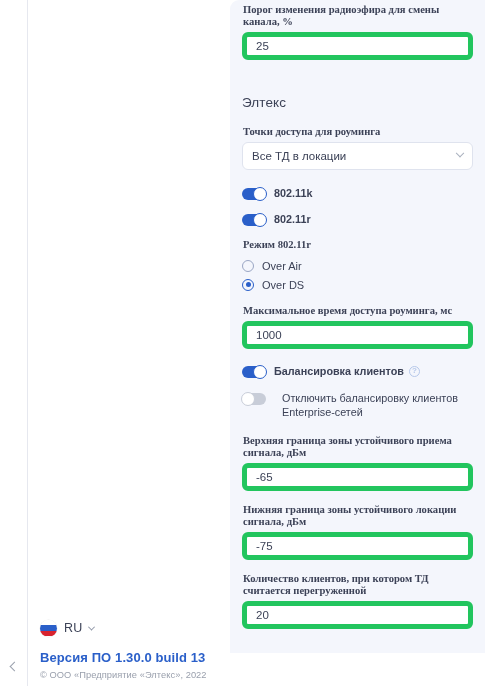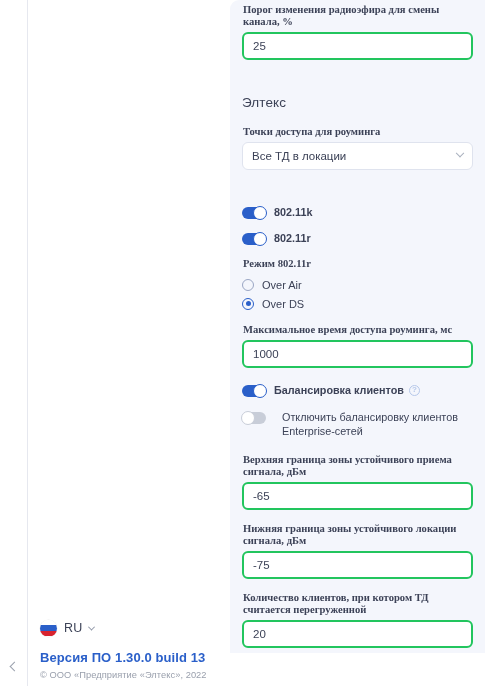--- a/index.html
+++ b/index.html
@@ -107,21 +107,21 @@
     line-height: 12px;
     color: #3c4257;
     font-weight: bold;
     padding: 0 0 4px 1px;
     font-family: Liberation Serif, serif;
   }
   .input {
     width: 100%;
     height: 28px;
     background: #ffffff;
-    border: 2px solid #22c55e;
+    border: 5px solid #22c55e;
     border-radius: 6px;
     font-size: 11.5px;
     color: #3c4257;
     padding: 0 9px;
     display: flex; align-items: center;
     cursor: text;
   }
   .select {
     width: 100%;
     height: 28px;
@@ -260,21 +260,21 @@
     <div class="section-title" style="margin-top:35px;">Элтекс</div>
 
     <div class="field" style="margin-top:16px;">
       <div class="label">Точки доступа для роуминга</div>
       <div class="select">
         <span>Все ТД в локации</span>
         <span class="chev-down"></span>
       </div>
     </div>
 
-    <div class="toggle-row" style="margin-top:35px;">
+    <div class="toggle-row" style="margin-top:16px;">
       <span class="toggle on">
           <span class="knob"></span>
         </span>
       <span class="toggle-label bold">802.11k</span>
     </div>
 
     <div class="toggle-row" style="margin-top:12px;">
       <span class="toggle on">
           <span class="knob"></span>
         </span>

